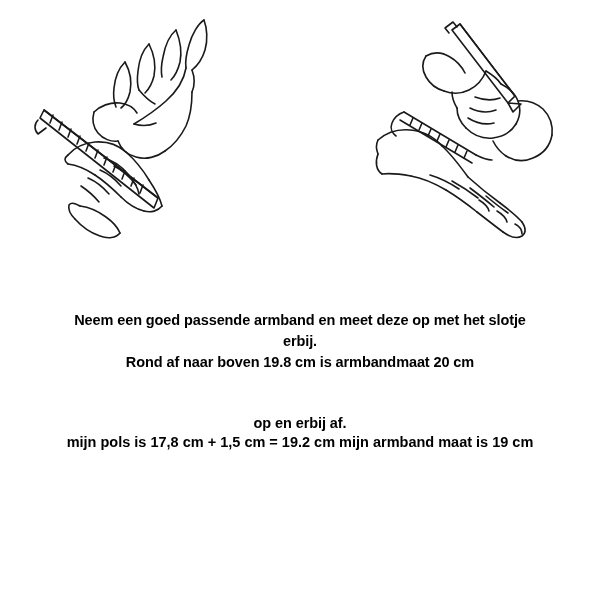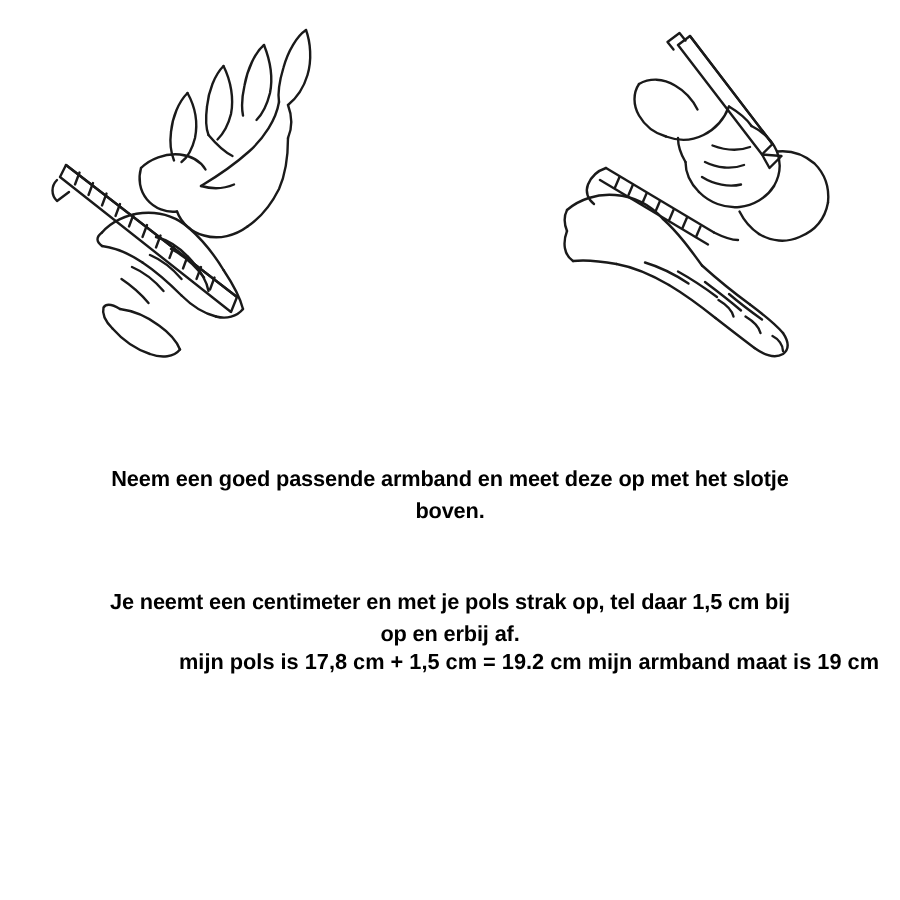--- a/index.html
+++ b/index.html
@@ -49,21 +49,20 @@
   }
   .line-1 { font-size: 14.5px; }
   .gap-md { height: 20px; }
   .of-line {
     font-weight: bold;
     font-size: 14.5px;
   }
   .last-line {
     font-weight: bold;
     font-size: 14.5px;
-    text-align: right;
   }
   svg { display: block; }
 </style>
 </head>
 <body>
 
 <div class="page">
 
   <div class="illustrations">
 
@@ -202,21 +201,21 @@
           <path d="M149 140 L146 147"></path>
           <path d="M158 145 L155 152"></path>
           <path d="M167 151 L164 158"></path>
         </g>
       </svg>
     </div>
   </div>
 
   <div class="text-block">
     <div class="line line-1">Neem een goed passende armband en meet deze op met het slotje</div>
-    <div class="line">boven.</div>
+    <div class="line">erbij.</div>
+    <div class="line">Rond af naar boven 19.8 cm is armbandmaat 20 cm</div>
     <div class="gap-md"></div>
     <div class="gap-md"></div>
-    <div class="line">Je neemt een centimeter en met je pols strak op, tel daar 1,5 cm bij</div>
     <div class="line">op en erbij af.</div>
     <div class="last-line">mijn pols is 17,8 cm + 1,5 cm = 19.2 cm  mijn armband maat is 19 cm</div>
   </div>
 
 </div>
 
 </body></html>

